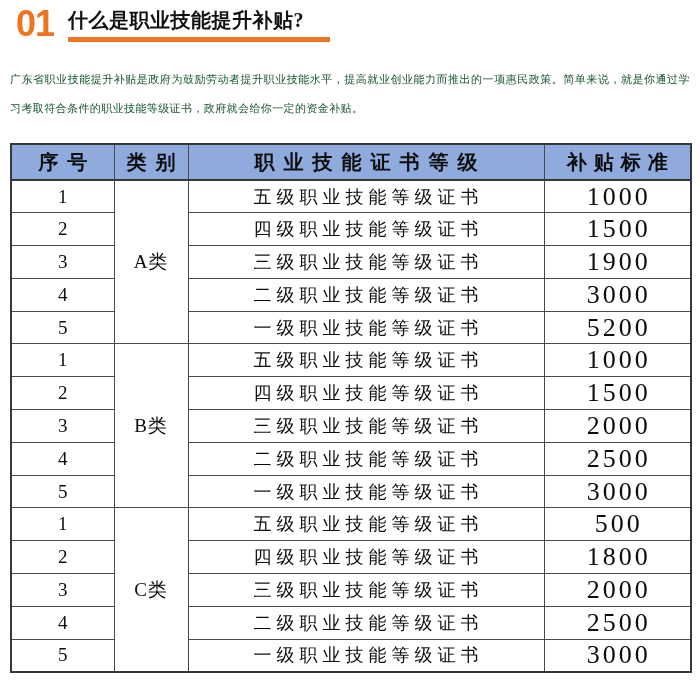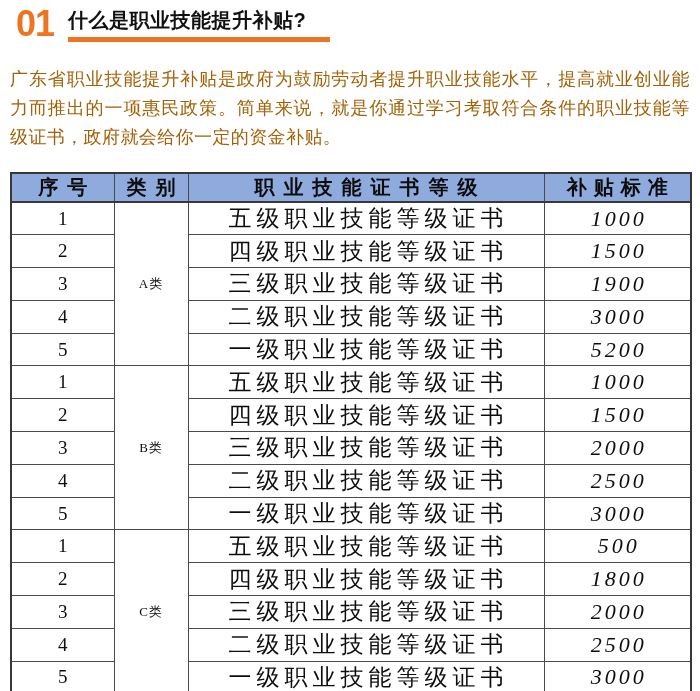--- a/index.html
+++ b/index.html
@@ -18,44 +18,44 @@
     align-items:center;
     margin:6px 0 0 16px;
   }
   .sec-num{
     font-size:36px;
     font-weight:700;
     line-height:0.95;
     letter-spacing:-1px;
     color:var(--accent);
   }
-  .title-wrap{margin-left:14px;padding-top:3px;}
+  .title-wrap{margin-left:14px;padding-top:3px;font-family:Liberation Serif, serif;}
   .sec-title{
     margin:0;
     font-size:20px;
     font-weight:700;
     color:#111111;
     line-height:1.1;
     letter-spacing:0.5px;
   }
   .title-underline{
     height:5px;
     width:262px;
     margin-top:6px;
     background:var(--accent);
   }
 
   
   .intro{
     margin:23px 10px 0 10px;
-    font-size:18px;
+    font-size:11px;
     line-height:29px;
     letter-spacing:0.4px;
     text-align:justify;
-    color:#a16207;
+    color:#14532d;
   }
 
   
   table.subsidy{
     margin:20px 0 0 10px;
     width:680px;
     border-collapse:collapse;
     table-layout:fixed;
     border:2.5px solid #383838;
     font-family:"Liberation Serif","DejaVu Serif",serif;
@@ -66,35 +66,35 @@
   col.c-amt{width:147px;}
   th,td{
     border:1px solid #4a4a4a;
     text-align:center;
     vertical-align:middle;
     padding:0;
     color:#0d0d0d;
     overflow:hidden;
     white-space:nowrap;
   }
-  thead tr{height:29px;}
+  thead tr{height:36px;}
   th{
     background:var(--headerblue);
     font-size:20px;
     font-weight:700;
     letter-spacing:9px;
     text-indent:9px;
     border-bottom:2.5px solid #383838;
   }
   th.th-amt{letter-spacing:7px;text-indent:7px;}
   tbody tr{height:32.8px;}
   td.seq{font-size:19px;letter-spacing:0;}
-  td.cat{font-size:13px;letter-spacing:1px;}
-  td.cert{font-size:23px;letter-spacing:5px;text-indent:5px;}
-  td.amt{font-size:22px;letter-spacing:3px;text-indent:3px;font-style:italic;}
+  td.cat{font-size:19px;letter-spacing:1px;}
+  td.cert{font-size:18px;letter-spacing:5px;text-indent:5px;}
+  td.amt{font-size:26px;letter-spacing:3px;text-indent:3px;}
 </style>
 </head>
 <body style="--accent: #ED7420; --headerblue: #8FAADC;">
 
 <div class="page">
 
   <div class="sec-header">
     <span class="sec-num">01</span>
     <div class="title-wrap">
       <h1 class="sec-title">什么是职业技能提升补贴?</h1>

